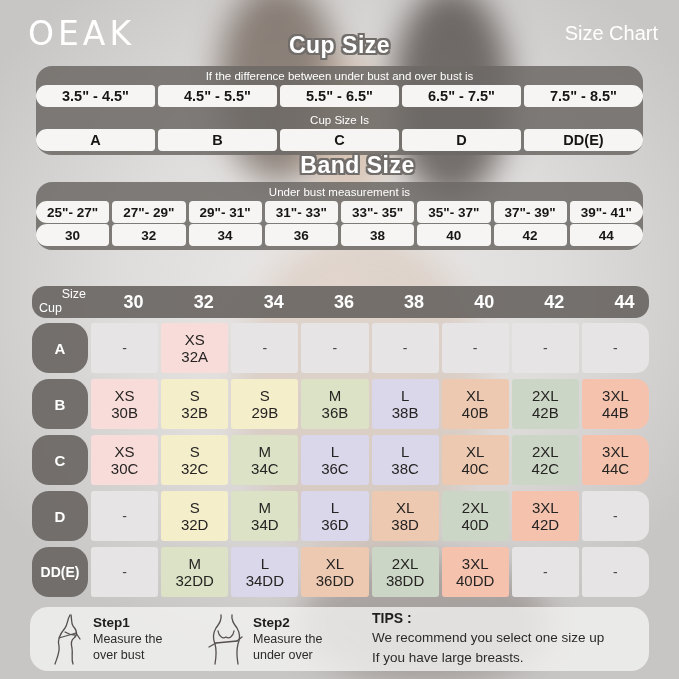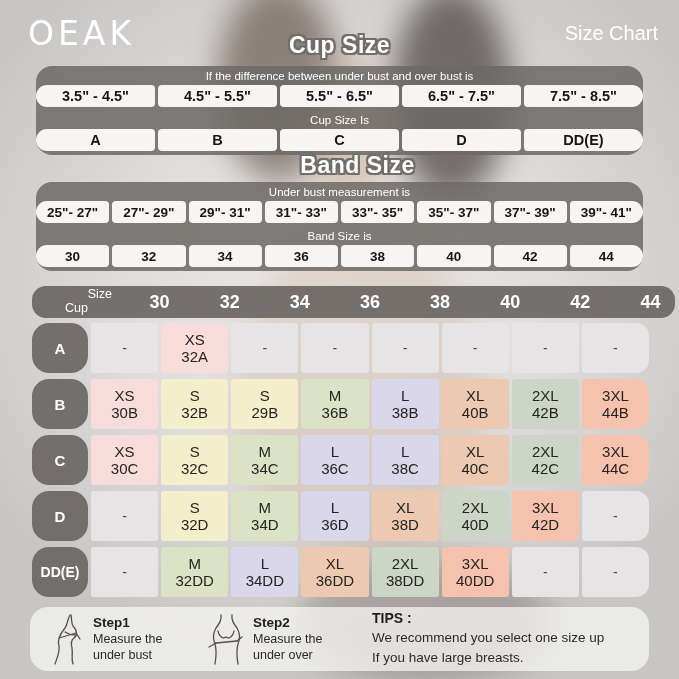--- a/index.html
+++ b/index.html
@@ -38,21 +38,21 @@
   .cells{display:flex;gap:3px;height:22px;margin-top:1px;}
   .wcell{flex:1;background:#f6f5f4;display:flex;align-items:center;justify-content:center;
     font-weight:700;color:#171615;border-radius:4px;font-size:14.5px;}
   .cells.eight .wcell{font-size:13.5px;}
   .wcell.first{border-top-left-radius:12px;border-bottom-left-radius:12px;}
   .wcell.last{border-top-right-radius:12px;border-bottom-right-radius:12px;}
 
   
   #matrix-header{position:absolute;left:32px;top:286px;width:617px;height:32px;
     background:rgba(104,100,97,0.9);border-radius:14px;
-    display:grid;grid-template-columns:56px repeat(8,1fr);column-gap:21px;align-items:center;padding-left:26px;}
+    display:grid;grid-template-columns:56px repeat(8,1fr);column-gap:21px;align-items:center;}
   .mhead-cell{text-align:center;color:#fff;font-weight:700;font-size:18px;}
   .corner{position:relative;height:100%;color:#fff;font-size:12.5px;}
   .corner .ct{position:absolute;right:2px;top:1px;}
   .corner .cb{position:absolute;left:7px;bottom:3px;}
 
   #matrix-body{position:absolute;left:32px;top:323px;width:617px;}
   .mrow{display:grid;grid-template-columns:56px repeat(8,1fr);column-gap:3px;height:50px;margin-bottom:6px;}
   .rowlabel{background:rgba(104,100,97,0.9);border-radius:17px;color:#fff;font-weight:700;
     font-size:15px;display:flex;align-items:center;justify-content:center;}
   .mcell{display:flex;flex-direction:column;align-items:center;justify-content:center;
@@ -113,21 +113,20 @@
     <div class="cells eight" id="band-ranges">
         <div class="wcell first">25"- 27"</div>
         <div class="wcell">27"- 29"</div>
         <div class="wcell">29"- 31"</div>
         <div class="wcell">31"- 33"</div>
         <div class="wcell">33"- 35"</div>
         <div class="wcell">35"- 37"</div>
         <div class="wcell">37"- 39"</div>
         <div class="wcell last">39"- 41"</div>
       </div>
-    <div class="caption second">Band Size is</div>
     <div class="cells eight" id="band-numbers">
         <div class="wcell first">30</div>
         <div class="wcell">32</div>
         <div class="wcell">34</div>
         <div class="wcell">36</div>
         <div class="wcell">38</div>
         <div class="wcell">40</div>
         <div class="wcell">42</div>
         <div class="wcell last">44</div>
       </div>
@@ -294,21 +293,21 @@
       <svg width="38" height="52" viewBox="0 0 38 52" fill="none" stroke="#55504d" stroke-width="1.3" stroke-linecap="round">
         <path d="M24 2 C21 7 22 11 19 15 C14 21 11 27 13 33 C14 39 11 45 9 51"></path>
         <path d="M25 2 C26 7 25 10 27 13 C31 17 32 22 28 25 C25 27 25 31 26 35 C27 42 25 46 27 51"></path>
         <path d="M13 25 L30 20"></path>
         <path d="M30 20 L34 26"></path>
         <path d="M19 19 C22 21 26 22 29 22"></path>
       </svg>
       <div class="step-text">
         <div class="st-title">Step1</div>
         <div class="st-line">Measure the</div>
-        <div class="st-line">under bust</div>
+        <div class="st-line">over bust</div>
       </div>
     </div>
     <div class="step">
       <svg width="38" height="52" viewBox="0 0 38 52" fill="none" stroke="#55504d" stroke-width="1.3" stroke-linecap="round">
         <path d="M15 2 C16 7 13 11 10 15 C7 20 7 26 9 31 C11 38 10 45 9 51"></path>
         <path d="M26 2 C25 7 28 11 31 15 C34 20 34 26 32 31 C30 38 31 45 32 51"></path>
         <path d="M12 18 C13 24 17 26 20 24 C23 26 27 24 28 18"></path>
         <path d="M10 30 L31 28"></path>
         <path d="M3 34 L10 30"></path>
         <path d="M36 24 L31 28"></path>

